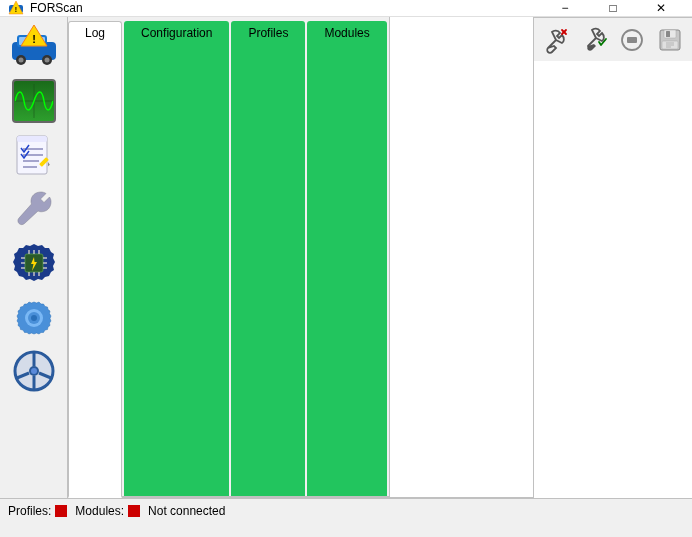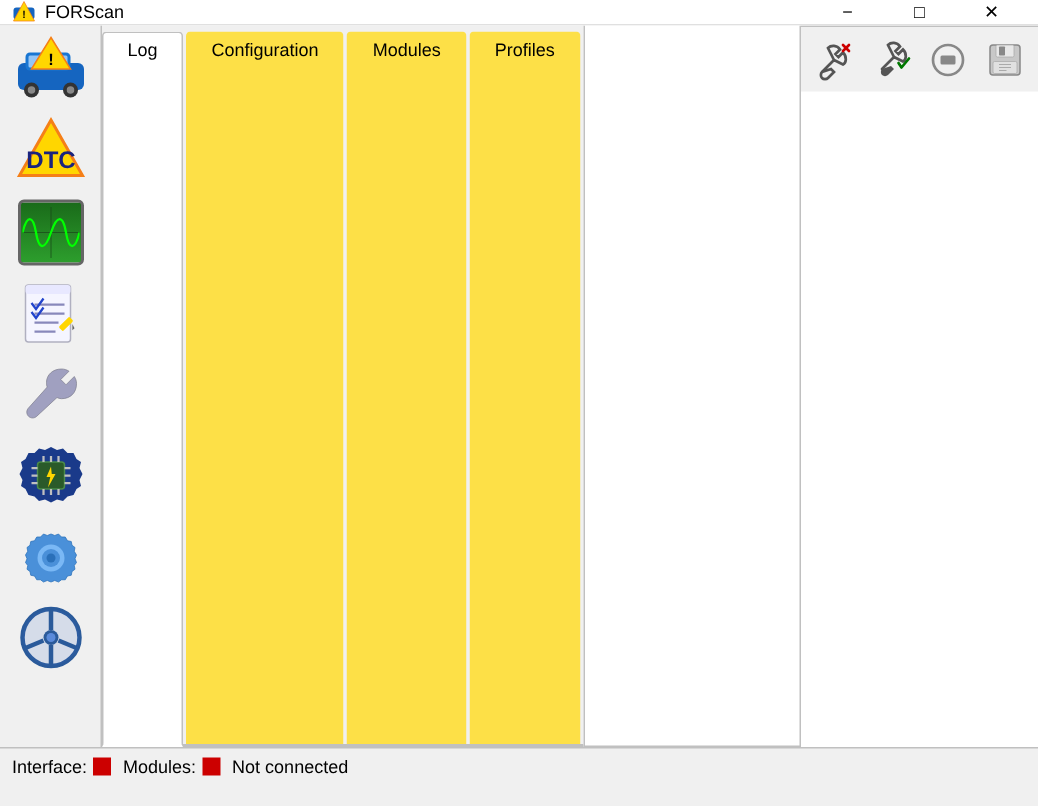--- a/index.html
+++ b/index.html
@@ -105,21 +105,21 @@
       background: #f0f0f0;
       border-bottom: 2px solid #c0c0c0;
       padding-top: 4px;
     }
     .tab {
       padding: 4px 16px;
       cursor: pointer;
       border: 1px solid transparent;
       border-bottom: none;
       margin-right: 2px;
-      background: #fde047;
+      background: #22c55e;
       font-size: 12px;
       color: #000;
       border-radius: 3px 3px 0 0;
     }
     .tab.active {
       background: #ffffff;
       border-color: #c0c0c0;
       border-bottom: 2px solid #ffffff;
       margin-bottom: -2px;
       font-weight: normal;
@@ -238,26 +238,20 @@
           <circle cx="12" cy="38" r="5" fill="#333"></circle>
           <circle cx="12" cy="38" r="2.5" fill="#888"></circle>
           <circle cx="38" cy="38" r="5" fill="#333"></circle>
           <circle cx="38" cy="38" r="2.5" fill="#888"></circle>
 
           <polygon points="25,3 38,24 12,24" fill="#ffd600" stroke="#f57f17" stroke-width="1"></polygon>
           <text x="25" y="21" text-anchor="middle" font-size="11" font-weight="bold" fill="#000">!</text>
         </svg>
       </div>
 
-      <div class="sidebar-icon">
-        <svg width="48" height="48" viewBox="0 0 48 48">
-          <polygon points="24,3 45,40 3,40" fill="#ffd600" stroke="#f57f17" stroke-width="2"></polygon>
-          <text x="24" y="35" text-anchor="middle" font-size="16" font-weight="bold" fill="#1a237e">DTC</text>
-        </svg>
-      </div>
 
       <div class="sidebar-icon">
         <div class="osc-icon">
           <svg width="38" height="34" viewBox="0 0 38 34">
 
             <line x1="0" y1="17" x2="38" y2="17" stroke="#1a4a1a" stroke-width="0.5"></line>
             <line x1="19" y1="0" x2="19" y2="34" stroke="#1a4a1a" stroke-width="0.5"></line>
 
             <path d="M0,17 C3,5 7,5 9,17 C11,29 15,29 19,17 C23,5 27,5 29,17 C31,29 35,29 38,17" fill="none" stroke="#00ff00" stroke-width="1.5"></path>
           </svg>
@@ -346,24 +340,24 @@
     <div class="main-panel">
 
       <div class="tab-bar">
         <div class="tab active">
           <span>Log</span>
         </div>
         <div class="tab">
           <span>Configuration</span>
         </div>
         <div class="tab">
+          <span>Profiles</span>
+        </div>
+        <div class="tab">
           <span>Modules</span>
-        </div>
-        <div class="tab">
-          <span>Profiles</span>
         </div>
       </div>
 
       <div class="tab-content"></div>
 
       <div class="bottom-toolbar">
 
         <div class="toolbar-btn">
           <svg class="tool-svg" viewBox="0 0 28 28">
 
@@ -404,21 +398,21 @@
             <line x1="10" y1="21" x2="15" y2="21" stroke="#aaa" stroke-width="0.8"></line>
           </svg>
         </div>
       </div>
 
     </div>
   </div>
 
   <div class="status-bar">
     <div class="status-section">
-      <span>Interface:</span>
+      <span>Profiles:</span>
       <span class="status-indicator"></span>
     </div>
     <div class="status-section">
       <span>Modules:</span>
       <span class="status-indicator"></span>
     </div>
     <div class="status-section">
       <span>Not connected</span>
     </div>
   </div>

